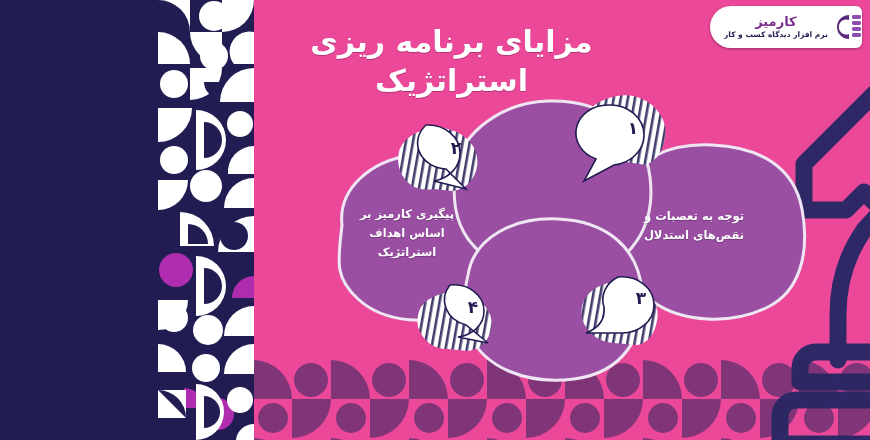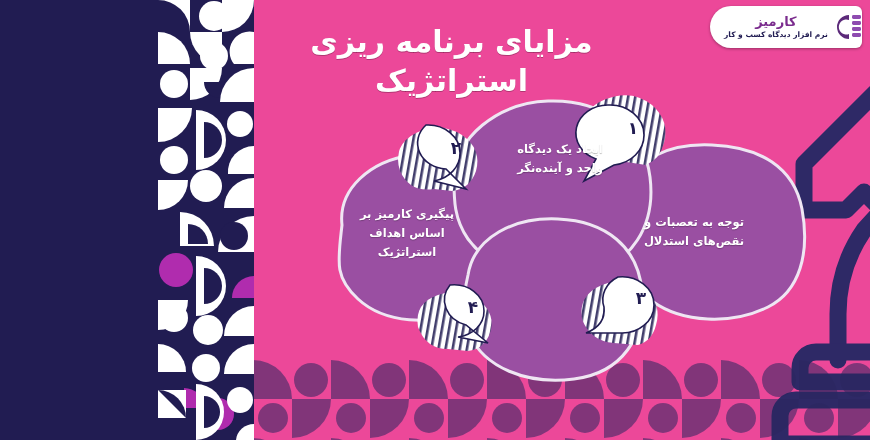--- a/index.html
+++ b/index.html
@@ -103,21 +103,21 @@
     line-height:1.65;
     text-align:center;
     direction:rtl;
     white-space:pre-line;
     text-shadow:0 1px 1px rgba(0,0,0,.25);
     pointer-events:none;
   }
   #label-1 { left:172px; top:55px;  width:160px; }
   #label-2 { left:24px;  top:120px; width:150px; }
   #label-3 { left:186px; top:163px; width:132px; }
-  #label-4 { left:306px; top:128px; width:160px; }
+  #label-4 { left:306px; top:122px; width:160px; }
 
   .badge-num {
     position:absolute;
     color:#211c52;
     font-size:17px;
     font-weight:bold;
     text-align:center;
     pointer-events:none;
   }
   #badge-num-1 { left:312px; top:33px;  width:26px; }
@@ -282,22 +282,20 @@
       </g>
 
       <g>
         <path d="M136 258 q-22 0 -30 -22 q-4 -24 20 -32 q22 -8 42 6
                  q16 14 10 32 q-6 16 -22 18 Z" transform="translate(4,6)" fill="url(#ribs)"></path>
         <path d="M142 200 a30 26 0 0 1 34 26 a30 26 0 0 1 -26 26
                  l30 6 l-22 -18 a30 26 0 0 1 -16 -40 Z" fill="#ffffff" stroke="#211c52" stroke-width="1.6"></path>
       </g>
     </svg>
 
-    <div class="blob-label" id="label-1">ایجاد یک دیدگاه
-واحد و آینده‌نگر</div>
     <div class="blob-label" id="label-2">پیگیری کارمیز بر
 اساس اهداف
 استراتژیک</div>
     <div class="blob-label" id="label-4">توجه به تعصبات و
 نقص‌های استدلال</div>
 
     <div class="badge-num" id="badge-num-1">۱</div>
     <div class="badge-num" id="badge-num-2">۲</div>
     <div class="badge-num" id="badge-num-3">۳</div>
     <div class="badge-num" id="badge-num-4">۴</div>

